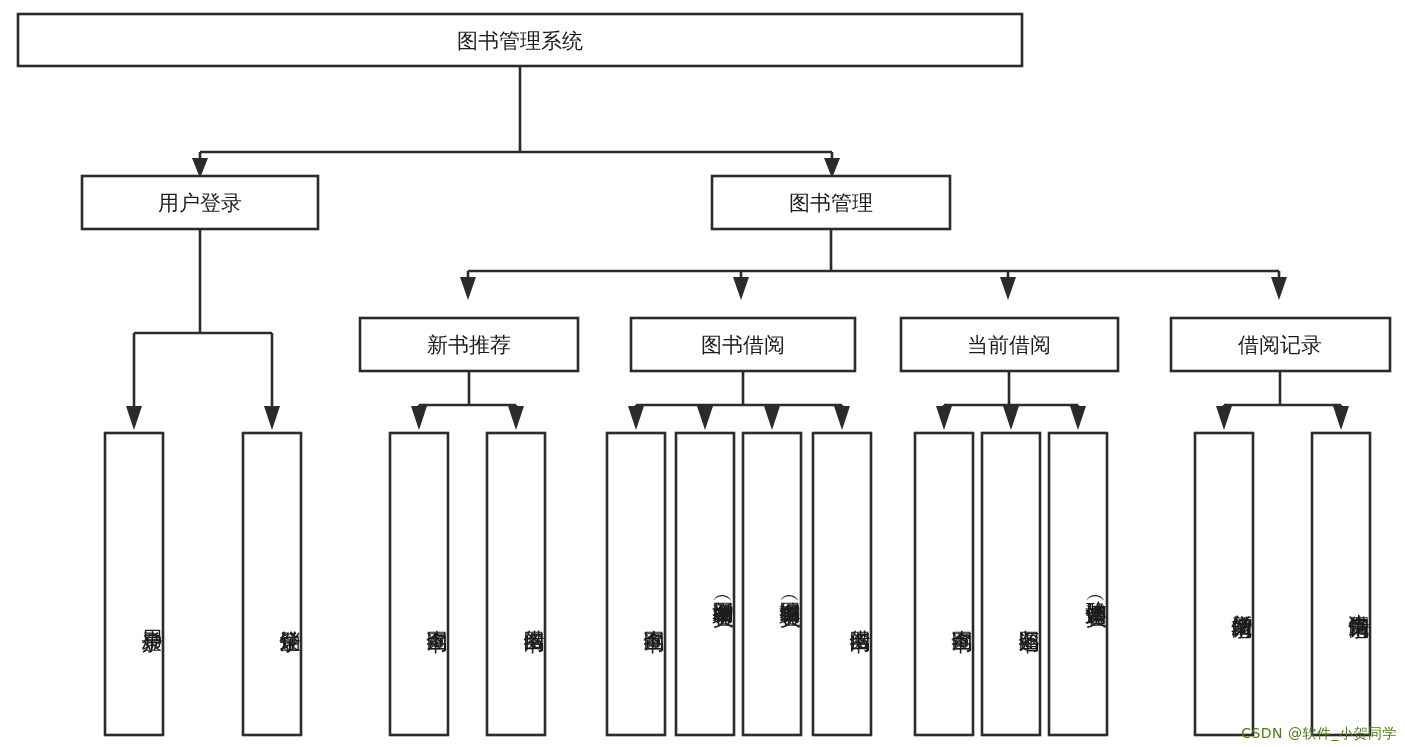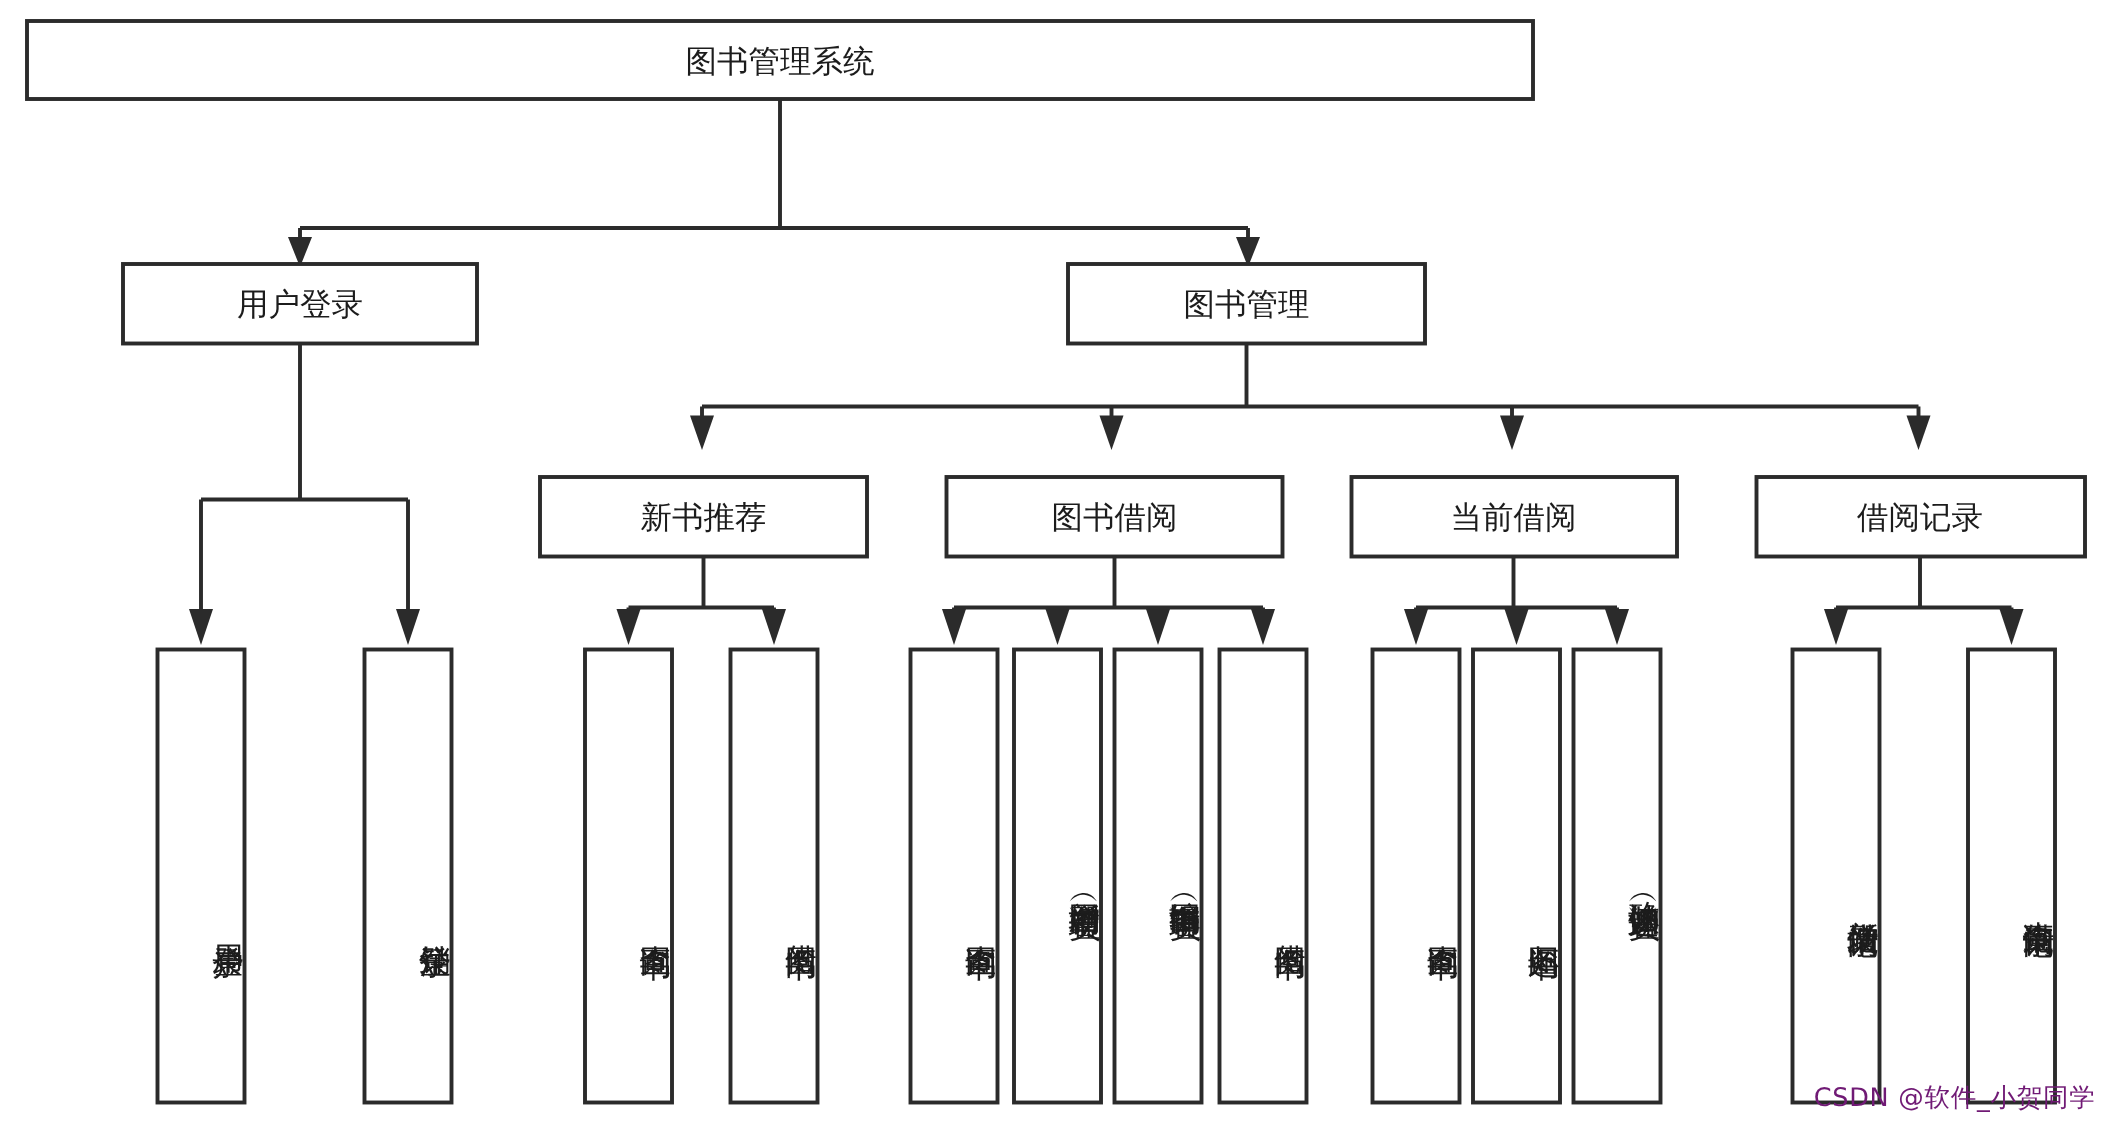--- a/index.html
+++ b/index.html
@@ -63,22 +63,22 @@
     pointer-events: none;
     display: flex;
     align-items: flex-start;
     justify-content: center;
   }
   .watermark {
     position: absolute;
     right: 8px;
     bottom: 4px;
     font-family: "DejaVu Sans", "Liberation Sans", sans-serif;
-    font-size: 17px;
-    color: #701a75;
+    font-size: 14px;
+    color: #4d7c0f;
     white-space: nowrap;
     letter-spacing: 0.5px;
   }
 </style>
 </head>
 <body>
 
 <div id="diagram-root">
 
   <svg class="diagram" viewBox="0 0 1405 747">

